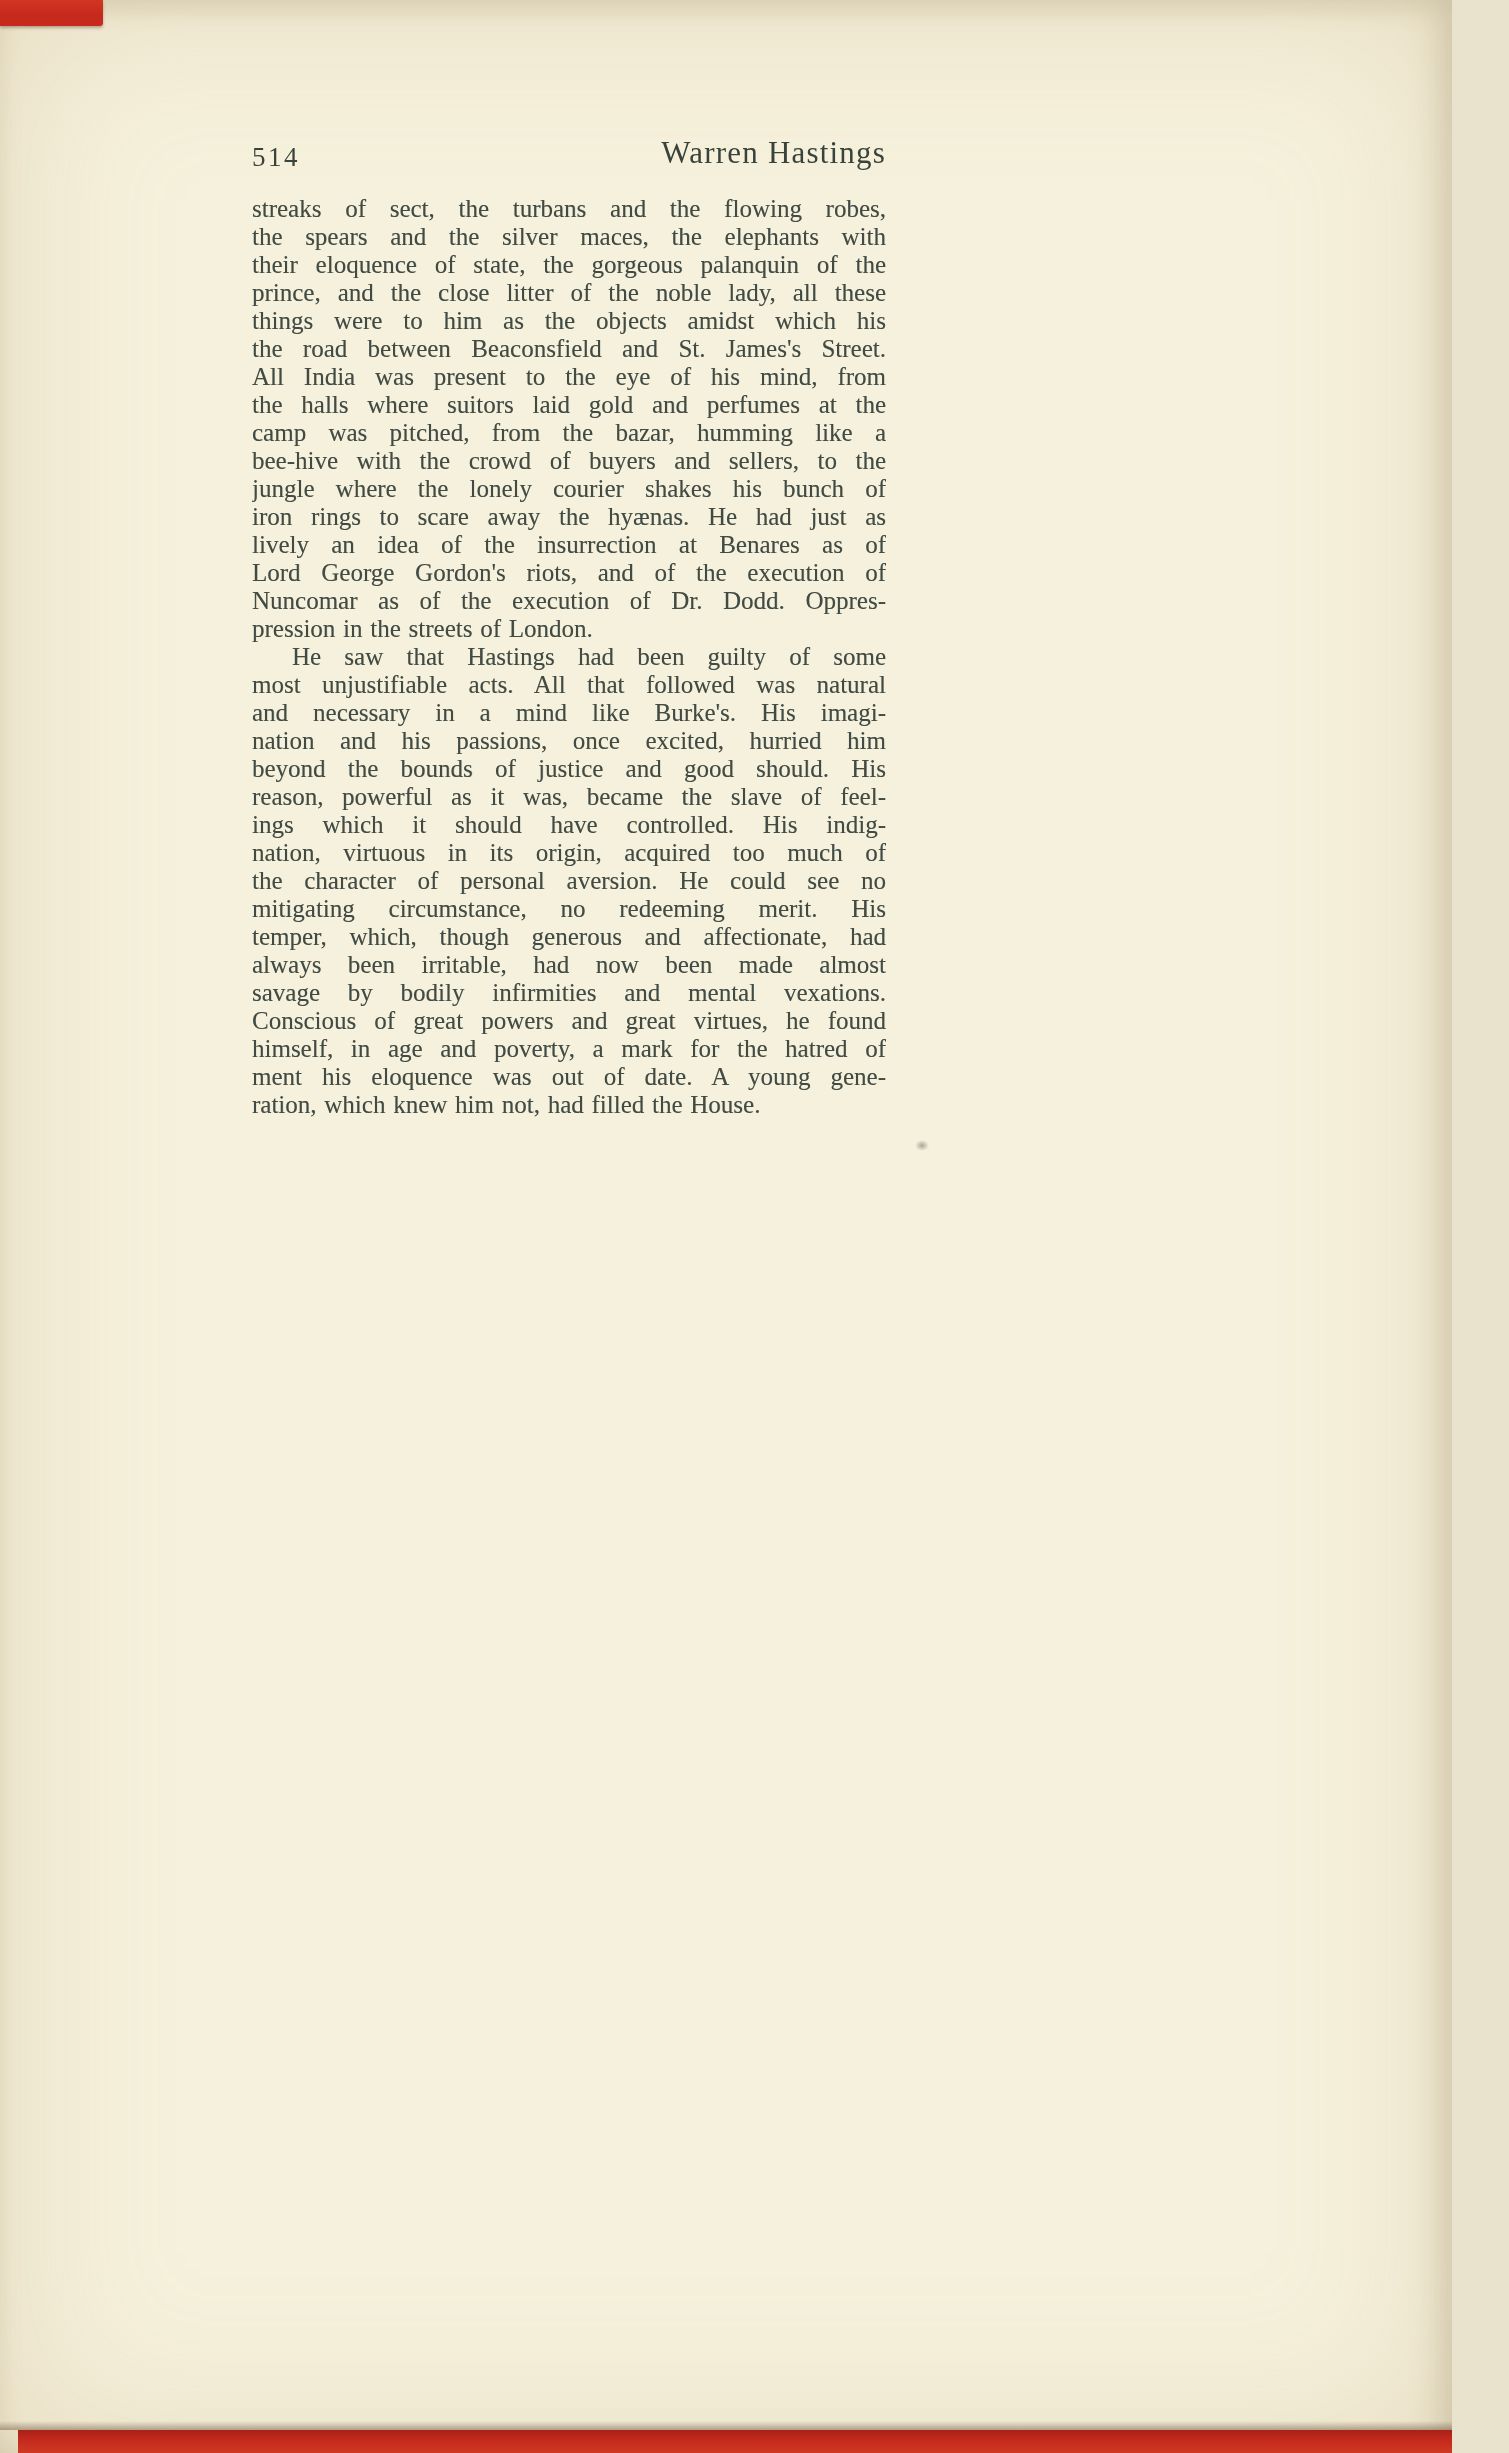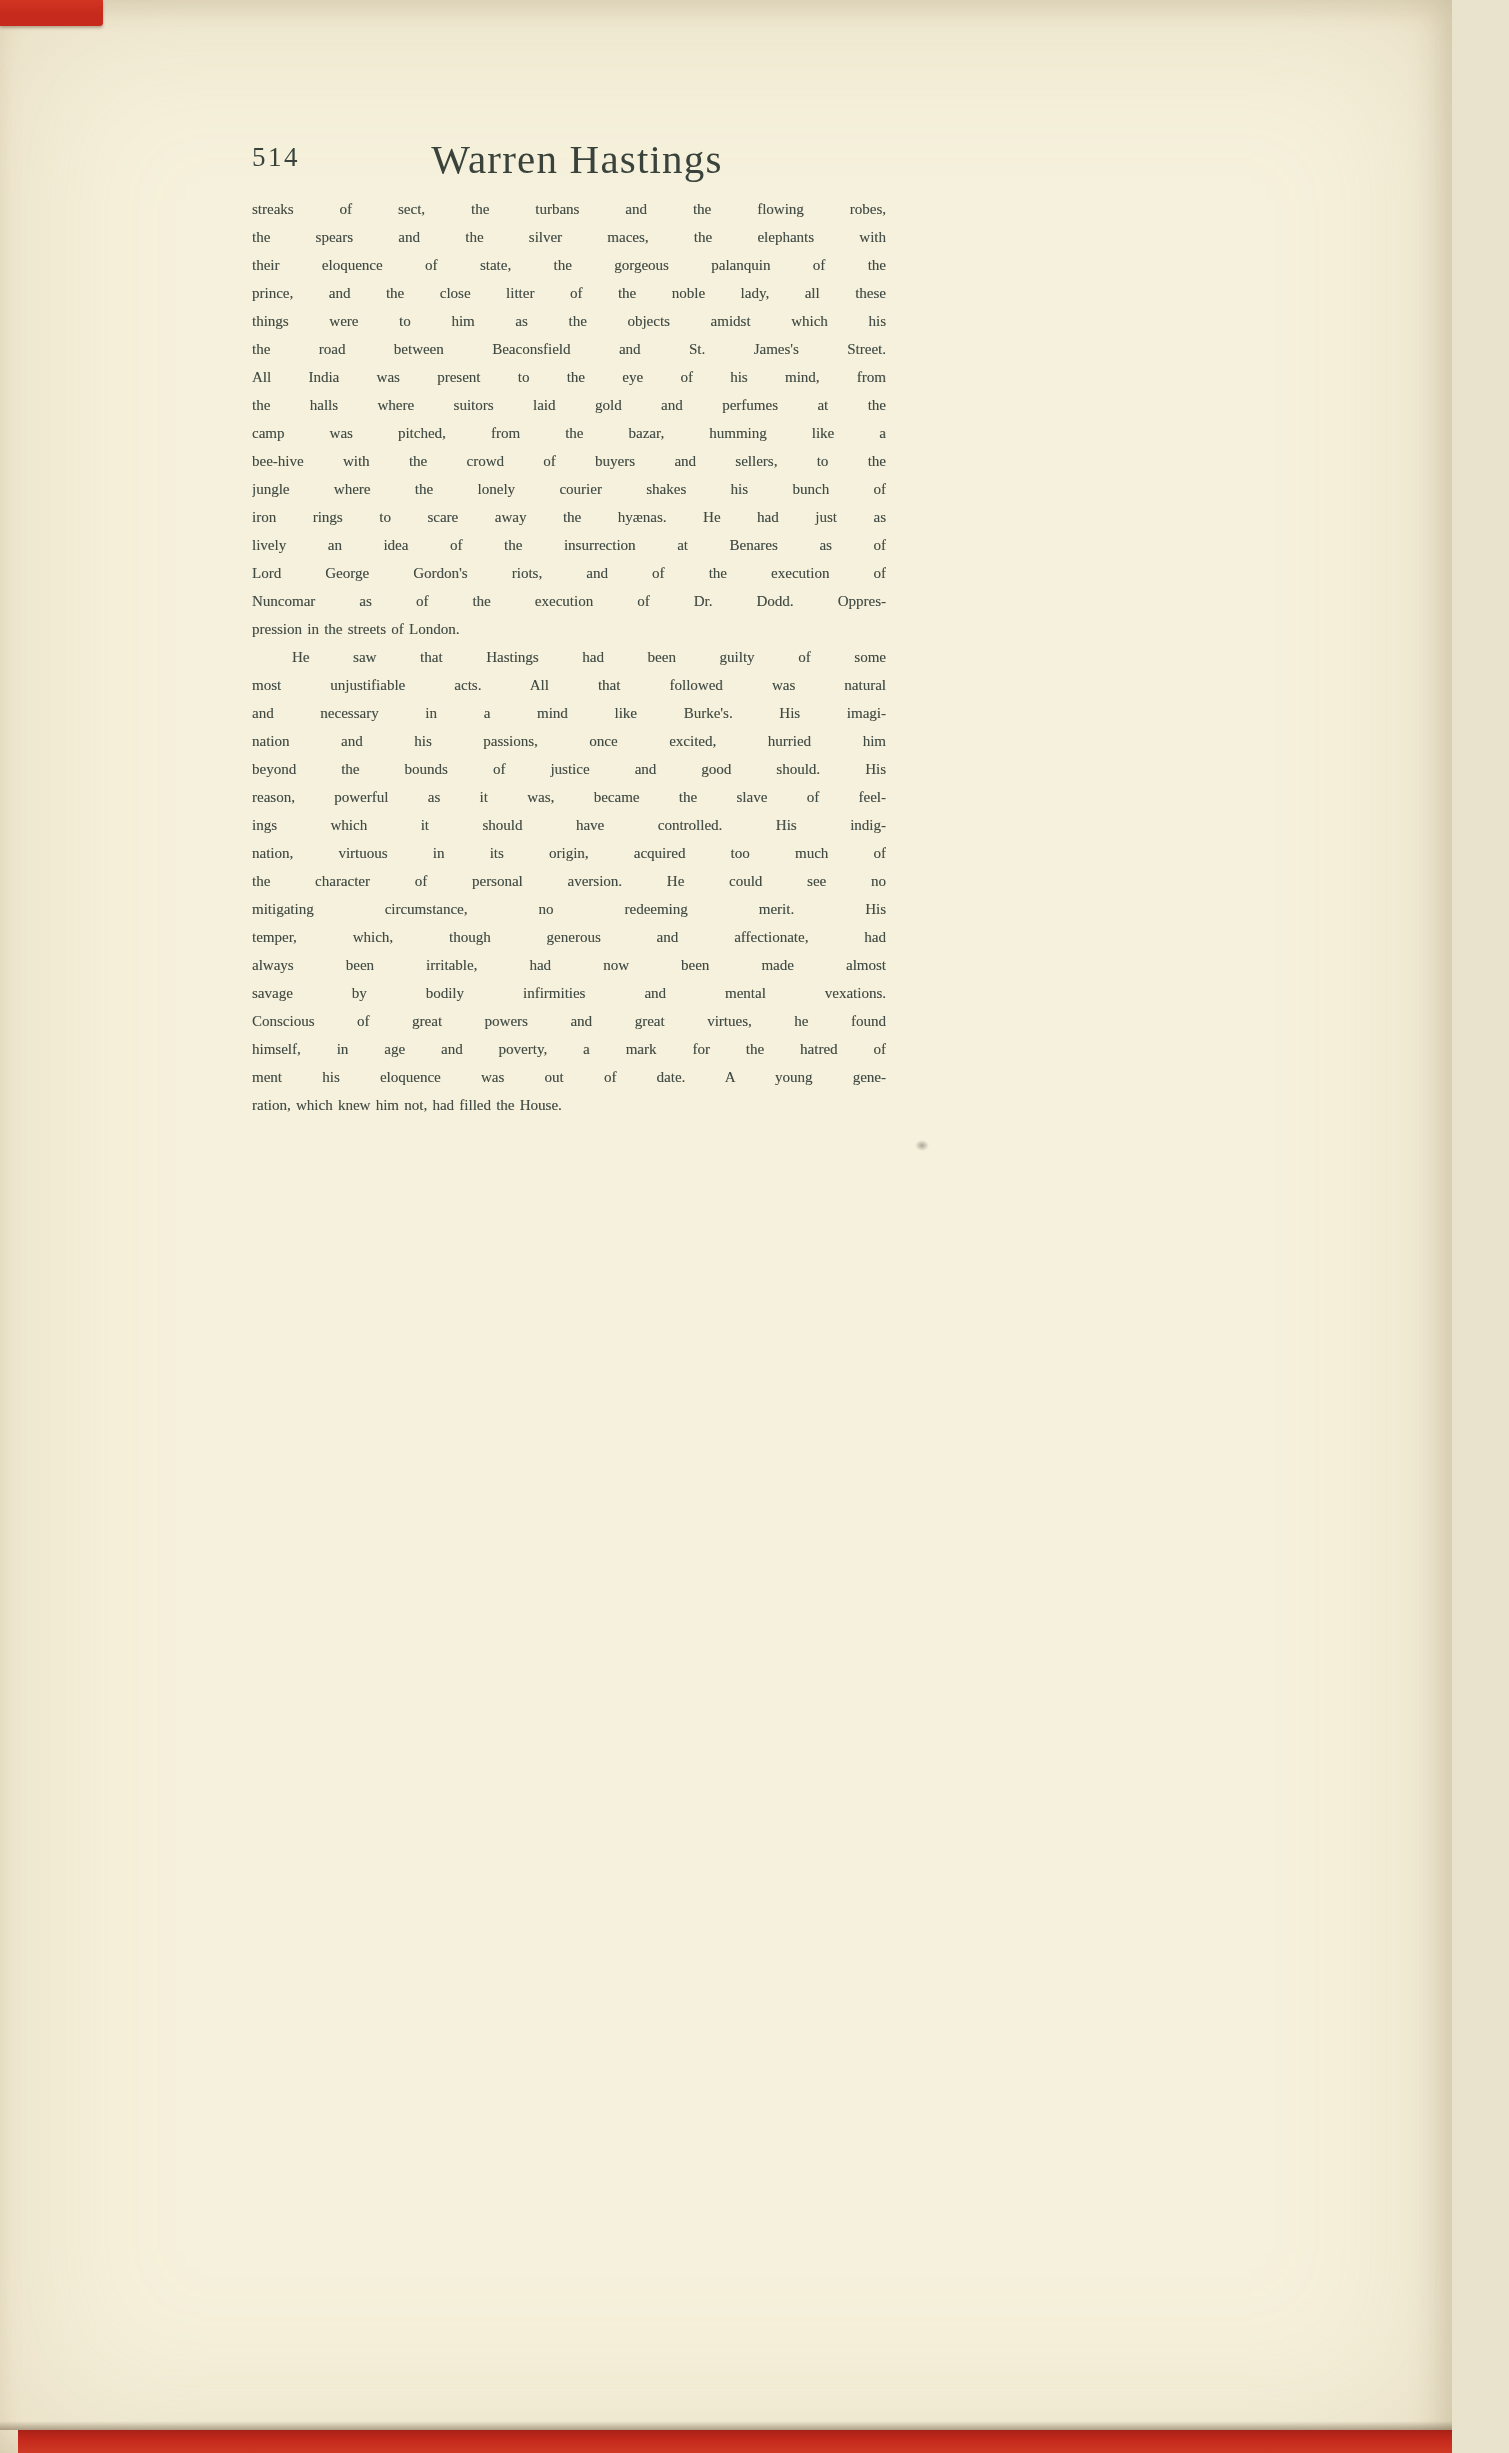--- a/index.html
+++ b/index.html
@@ -48,30 +48,30 @@
   }
   .folio {
     position: absolute;
     left: 0; top: 7px;
     font-size: 27px;
     letter-spacing: 2.5px;
   }
   .head-title {
     position: absolute;
     left: 16px; right: 0; top: 0;
-    text-align: center;
-    font-size: 41px;
+    text-align: right;
+    font-size: 31px;
     letter-spacing: 1.2px;
   }
   .text-block {
     position: absolute;
     top: 195px; left: 252px;
     width: 634px;
     color: var(--ink, #414b44);
-    font-size: 15px;
+    font-size: 25px;
     line-height: 28px;
     word-spacing: 1.5px;
     text-shadow: 0.3px 0.3px 0.5px rgba(63, 74, 67, 0.35);
   }
   .line {
     text-align: justify;
     text-align-last: justify;
     height: 28px;
     overflow: hidden;
   }

